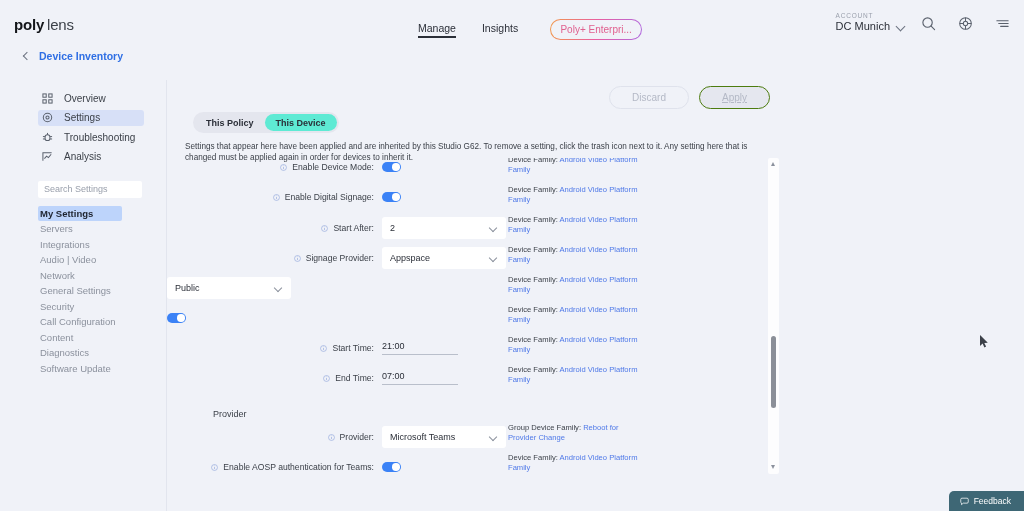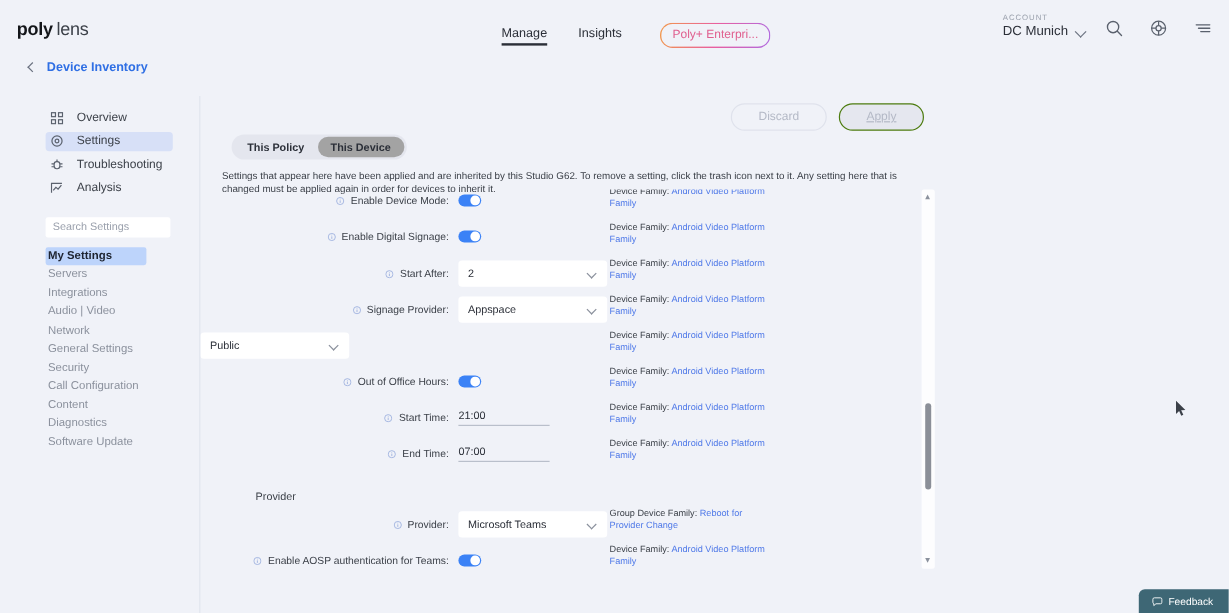--- a/index.html
+++ b/index.html
@@ -111,21 +111,21 @@
 
   .tabs {
     position: absolute; left: 26px; top: 32px;
     display: flex; background: #e4e6ee; border-radius: 11px; padding: 2px;
   }
   .tab {
     height: 17px; padding: 0 11px; border-radius: 9px;
     display: flex; align-items: center; font-size: 9px; font-weight: 700;
     color: #2b2f38; cursor: pointer;
   }
-  .tab.active { background: #a3a3a3; }
+  .tab.active { background: #5eead4; }
 
   .desc {
     position: absolute; left: 18px; top: 62px; width: 580px;
     font-size: 8.2px; line-height: 1.32; color: #3c4149;
   }
 
   
   .settings-area {
     position: absolute; left: 0; top: 78px; width: 857px; height: 316px;
     overflow: hidden;
@@ -425,30 +425,20 @@
     <div class="row" style="top:115px;">
       <div class="row-ctrl">
         <div class="select">
           <span>Public</span>
           <span class="caret"></span>
         </div>
       </div>
     </div>
 
     <div class="row" style="top:145px;">
-      <div class="row-label">
-        <span class="info-ico">
-          <svg viewBox="0 0 8 8" fill="none" stroke="#9aaede" stroke-width=".8">
-              <circle cx="4" cy="4" r="3.4"></circle>
-              <line x1="4" y1="3.4" x2="4" y2="5.8"></line>
-              <circle cx="4" cy="2.1" r=".45" fill="#9aaede" stroke="none"></circle>
-            </svg>
-        </span>
-        <span>Out of Office Hours:</span>
-      </div>
       <div class="row-ctrl">
         <div class="toggle"></div>
       </div>
     </div>
 
     <div class="row" style="top:175px;">
       <div class="row-label">
         <span class="info-ico">
           <svg viewBox="0 0 8 8" fill="none" stroke="#9aaede" stroke-width=".8">
               <circle cx="4" cy="4" r="3.4"></circle>

